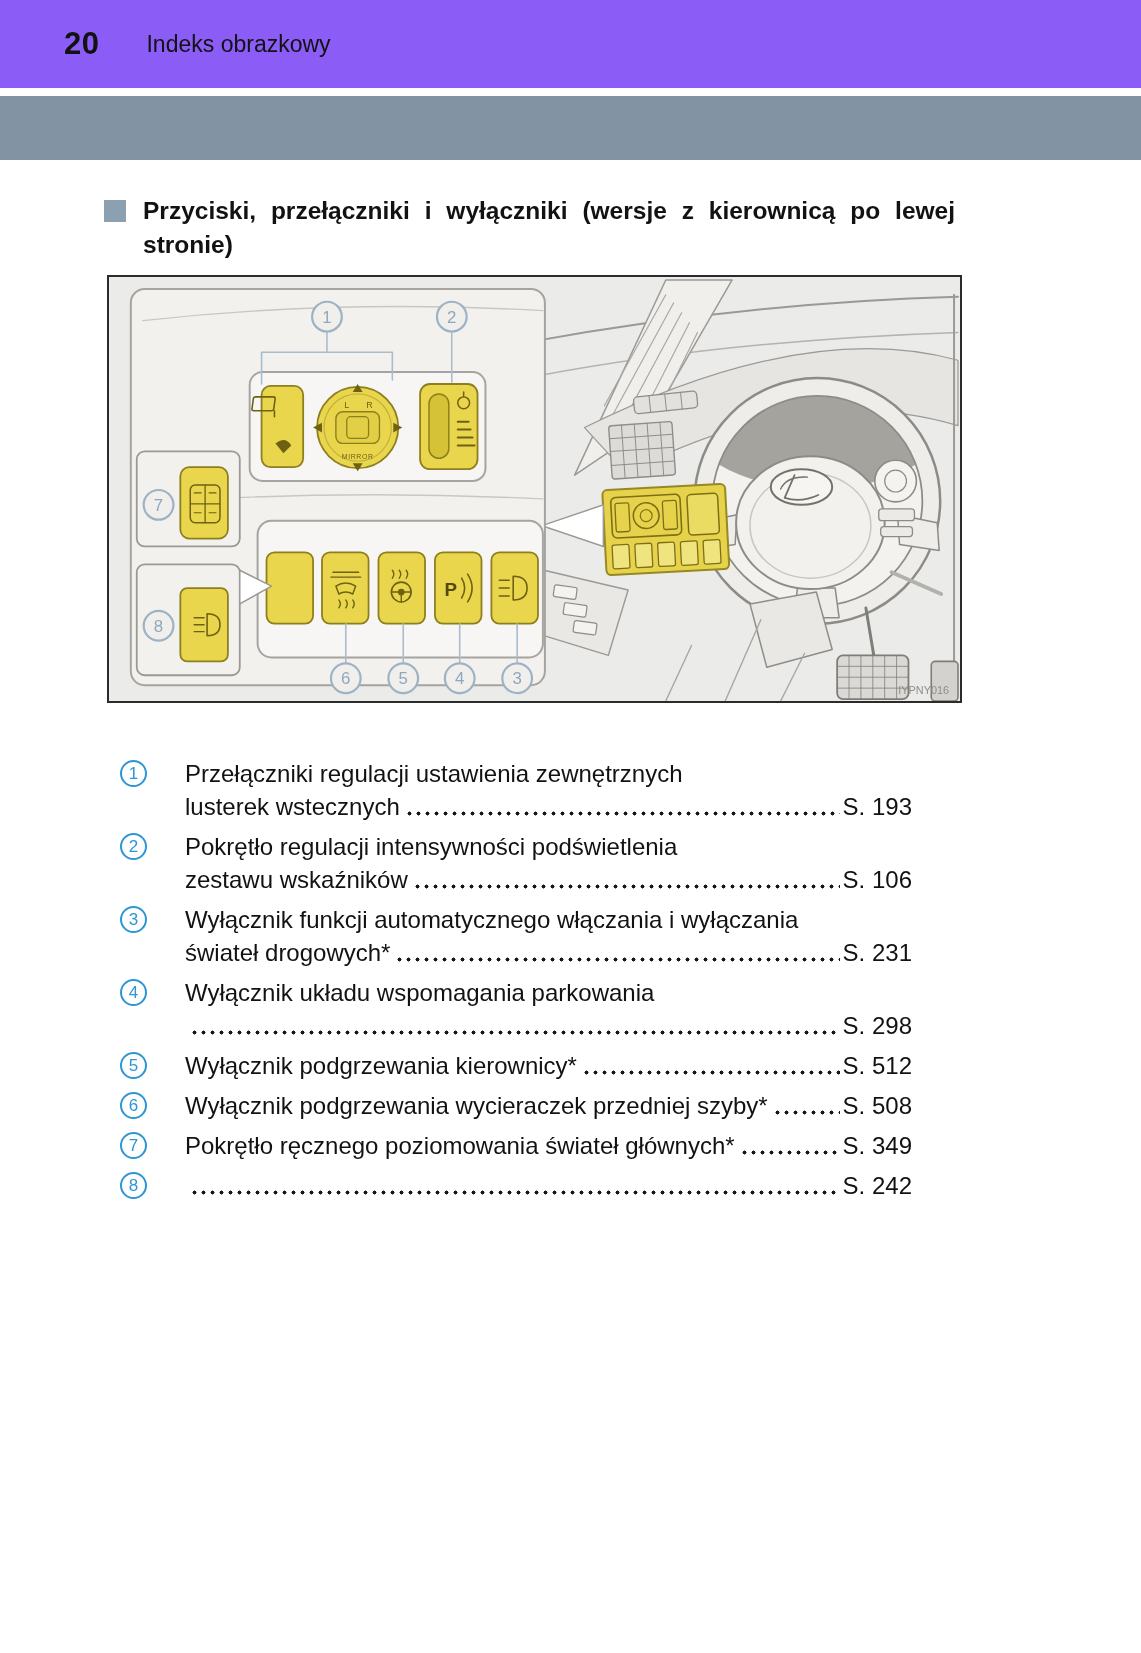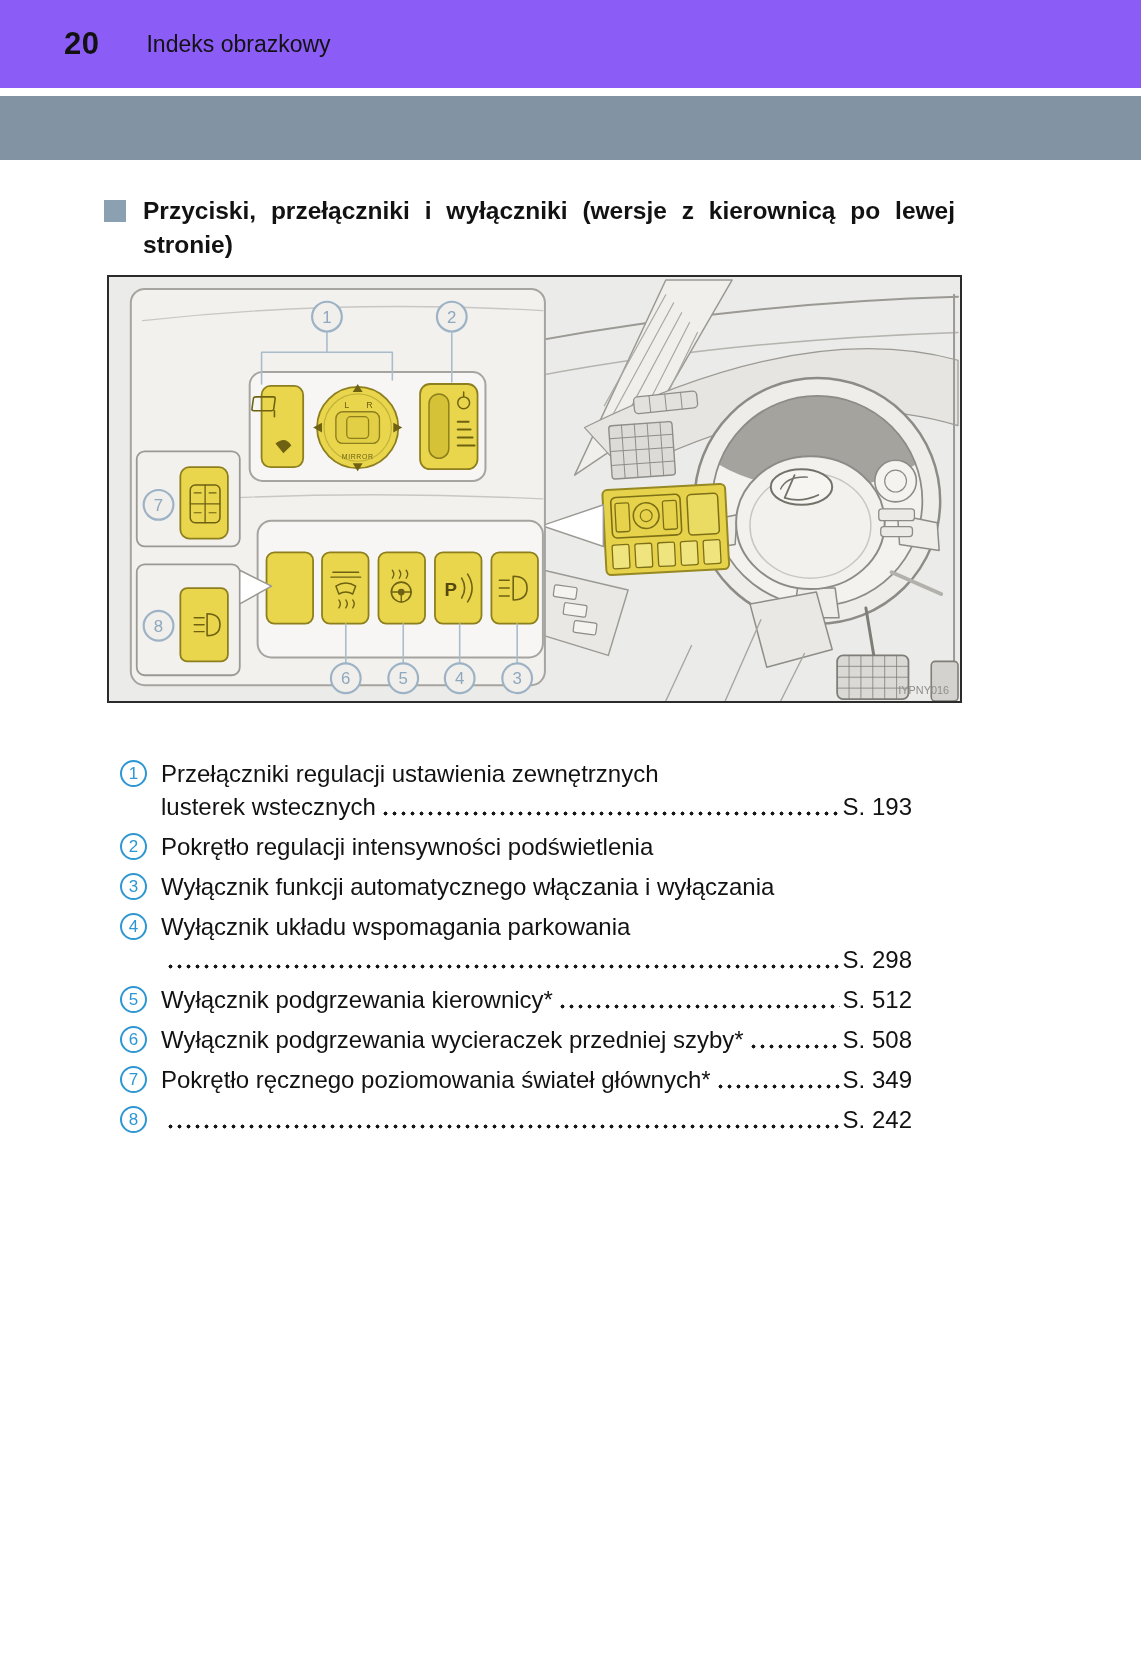--- a/index.html
+++ b/index.html
@@ -32,21 +32,21 @@
   .figure svg{display:block;width:100%;height:100%;}
   
   .list{position:absolute;left:120px;top:757px;width:792px;}
   .item{display:flex;margin-bottom:7px;}
   .badge{
     flex:0 0 auto;width:27px;height:27px;border:2.5px solid #2d96d3;border-radius:50%;
     color:#2d96d3;font-size:17px;display:flex;align-items:center;justify-content:center;
     box-sizing:border-box;margin-top:3px;
   }
   .itext{margin-left:14px;flex:1;font-size:24px;line-height:33px;}
-  .row{display:flex;align-items:flex-end;}
+  .row{display:flex;align-items:flex-end;margin-left:24px;}
   .row .t{white-space:nowrap;}
   .leader{
     flex:1;height:7px;margin:0 3px 6px 5px;
     background-image:radial-gradient(circle,#161616 1.9px,transparent 2.1px);
     background-size:9px 7px;background-repeat:repeat-x;background-position:left bottom;
   }
   .pref{white-space:nowrap;}
   text{font-family:"Liberation Sans", sans-serif;}
 </style>
 </head>
@@ -312,29 +312,39 @@
       </div>
     </div>
   </div>
 
   <div class="item">
     <div class="badge">2</div>
     <div class="itext">
       <div class="row">
           <span class="t">Pokrętło regulacji intensywności podświetlenia</span>
         </div>
+      <div class="row">
+        <span class="t">zestawu wskaźników</span>
+        <span class="leader"></span>
+        <span class="pref">S. 106</span>
+      </div>
     </div>
   </div>
 
   <div class="item">
     <div class="badge">3</div>
     <div class="itext">
       <div class="row">
           <span class="t">Wyłącznik funkcji automatycznego włączania i wyłączania</span>
         </div>
+      <div class="row">
+        <span class="t">świateł drogowych*</span>
+        <span class="leader"></span>
+        <span class="pref">S. 231</span>
+      </div>
     </div>
   </div>
 
   <div class="item">
     <div class="badge">4</div>
     <div class="itext">
       <div class="row">
           <span class="t">Wyłącznik układu wspomagania parkowania</span>
         </div>
       <div class="row">

